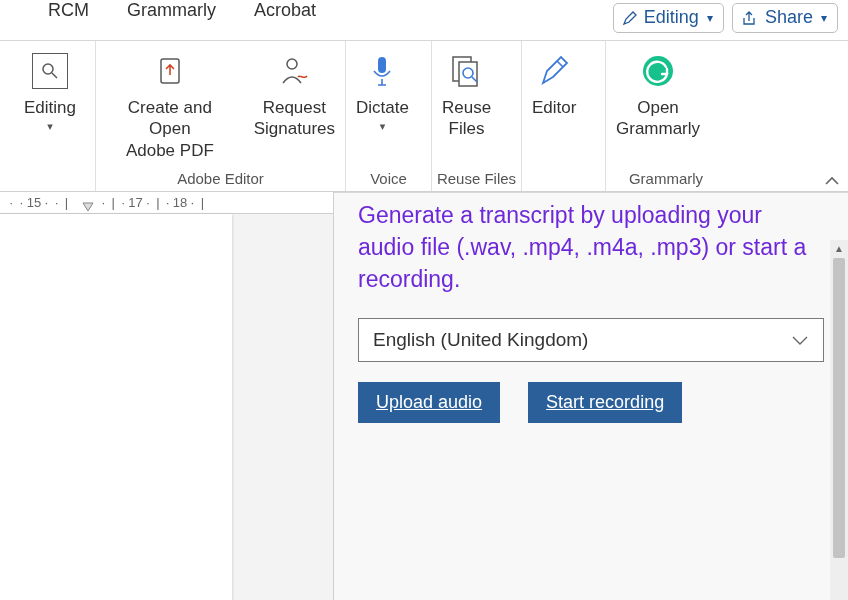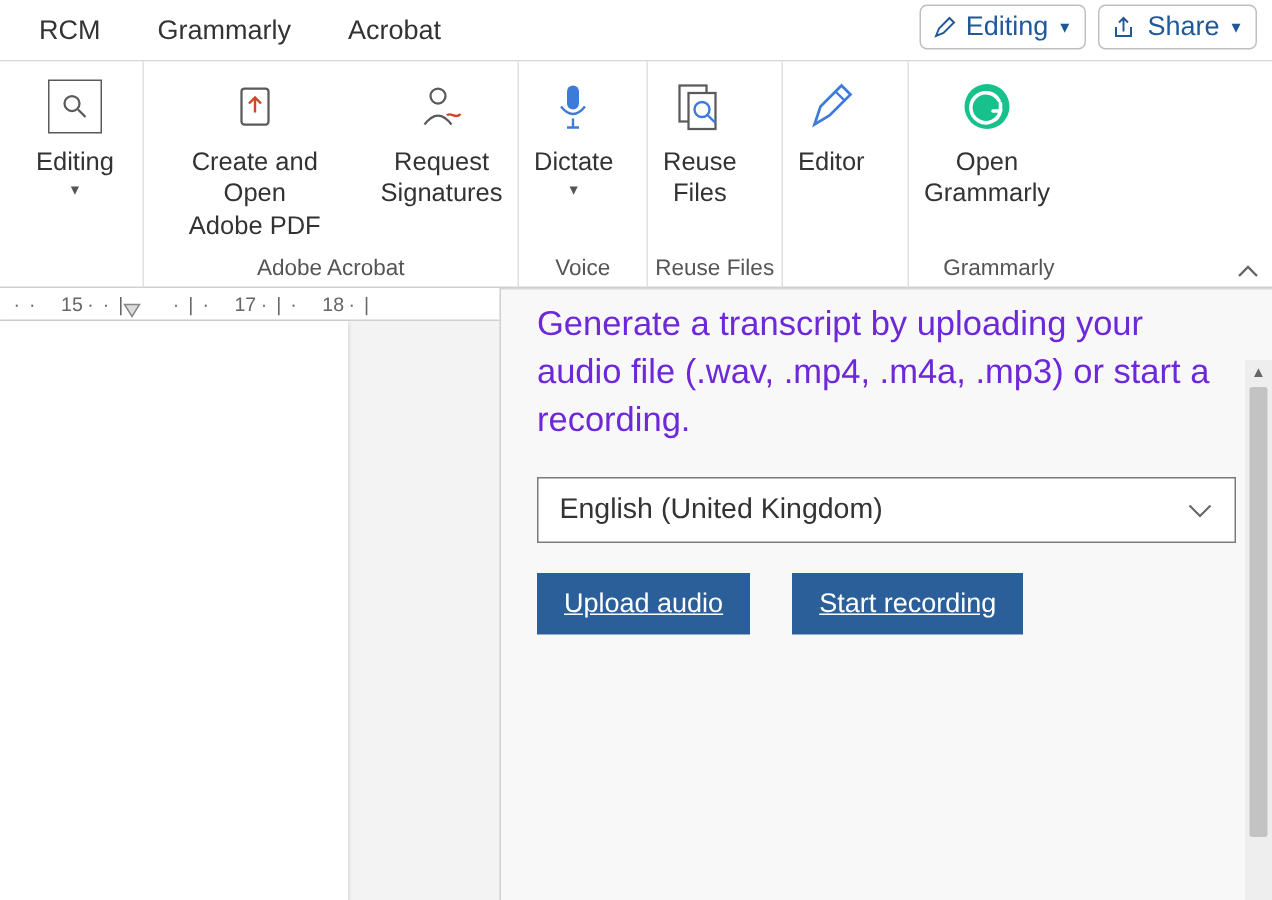--- a/index.html
+++ b/index.html
@@ -1,19 +1,19 @@
 <!DOCTYPE html>
 <html><head>
 <meta charset="utf-8">
 <style>
   * { margin: 0; padding: 0; box-sizing: border-box; font-family: "Segoe UI", Arial, sans-serif; }
   body { width: 848px; height: 600px; background: #f3f3f3; overflow: hidden; position: relative; }
 
   
-  .tabs-row { height: 40px; display: flex; align-items: center; padding-left: 26px; background: #fff; }
+  .tabs-row { height: 40px; display: flex; padding-left: 48px; background: #fff; }
   .tab { font-size: 18px; color: #333; margin-right: 38px; cursor: pointer; }
   .top-right { position: absolute; right: 10px; top: 3px; display: flex; gap: 8px; }
   .pill { border: 1px solid #bfbfbf; border-radius: 5px; padding: 3px 10px 4px 8px; display: flex; align-items: center; gap: 6px; font-size: 18px; color: #205999; background: #fff; cursor: pointer; }
   .pill .chev { font-size: 12px; margin-left: 2px; }
 
   
   .ribbon { background: #fff; border-bottom: 1px solid #d0d0d0; height: 151px; display: flex; position: relative; }
   .ribbon-group { height: 100%; display: flex; flex-direction: column; border-right: 1px solid #e0e0e0; }
   .ribbon-items { flex: 1; display: flex; align-items: flex-start; padding-top: 8px; }
   .ribbon-label { text-align: center; font-size: 15px; color: #555; padding-bottom: 4px; }
@@ -23,21 +23,21 @@
   .ribbon-btn .chev-s { font-size: 11px; color: #555; margin-top: 2px; }
 
   .collapse-caret { position: absolute; right: 8px; bottom: 4px; font-size: 16px; color: #666; cursor: pointer; }
 
   
   .find-icon { width: 36px; height: 36px; border: 1.3px solid #5a5a5a; display: flex; align-items: center; justify-content: center; }
 
   
   .ruler { height: 22px; background: #fff; border-bottom: 1px solid #d0d0d0; display: flex; align-items: center; padding-left: 6px; font-size: 13px; color: #666; width: 333px; position: relative; }
   .ruler .tick { margin: 0 3px; }
-  .ruler .num { font-weight: 500; margin-left: 14px; }
+  .ruler .num { font-weight: 500; }
 
   
   .lower { display: flex; height: calc(600px - 40px - 151px); }
   .doc-area { width: 333px; background: #f3f3f3; position: relative; }
   .page { position: absolute; left: 0; top: 22px; width: 232px; height: 500px; background: #fff; box-shadow: 0 1px 3px rgba(0,0,0,0.2); }
 
   .pane { flex: 1; background: #f8f8f8; border-left: 1px solid #d0d0d0; display: flex; flex-direction: column; position: relative; }
   .pane-header { display: flex; align-items: center; justify-content: space-between; padding: 10px 14px 10px 14px; }
   .pane-title { font-size: 27px; color: #333; }
   .pane-icons { display: flex; gap: 22px; align-items: center; }
@@ -120,21 +120,21 @@
           <svg width="36" height="36">
               <circle cx="16" cy="11" r="5" fill="none" stroke="#5a5a5a" stroke-width="1.5"></circle>
               <path d="M7 30 Q16 18 25 30" fill="none" stroke="#5a5a5a" stroke-width="1.5"></path>
               <path d="M22 24 C24 21 28 27 31 23" fill="none" stroke="#d04525" stroke-width="1.6"></path>
             </svg>
         </div>
         <div class="lbl" style="white-space:pre-line">Request
 Signatures</div>
       </div>
     </div>
-    <div class="ribbon-label">Adobe Acrobat</div>
+    <div class="ribbon-label">Adobe Editor</div>
   </div>
 
   <div class="ribbon-group" style="width:86px">
     <div class="ribbon-items">
       <div class="ribbon-btn">
         <div class="icon">
           <svg width="30" height="36">
               <rect x="11" y="4" width="8" height="16" rx="4" fill="#3d7bd9"></rect>
               <path d="M7 18 Q15 28 23 18 M15 26 L15 32 M11 32 L19 32" fill="none" stroke="#3d7bd9" stroke-width="1.6"></path>
             </svg>

